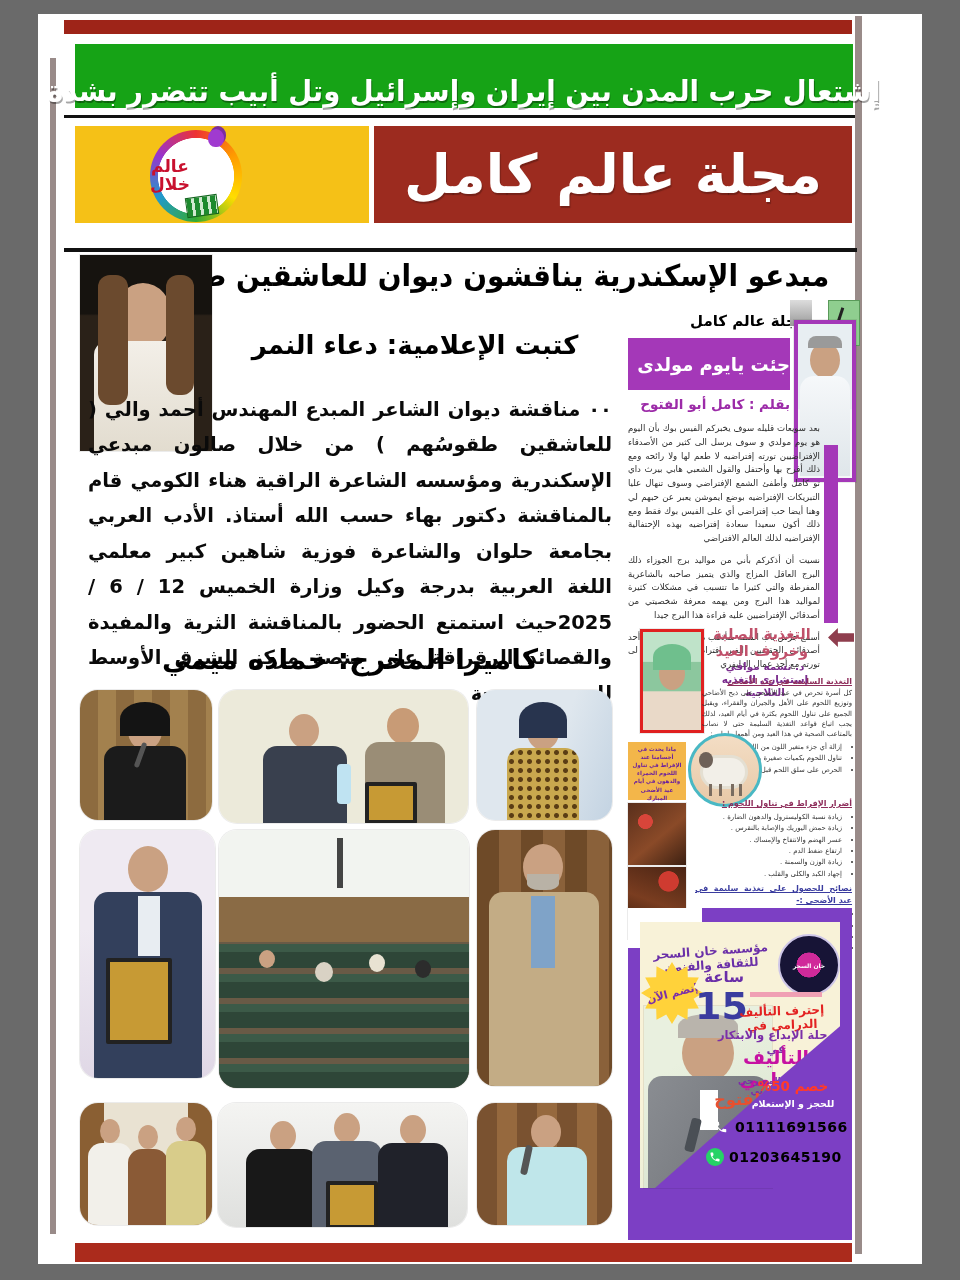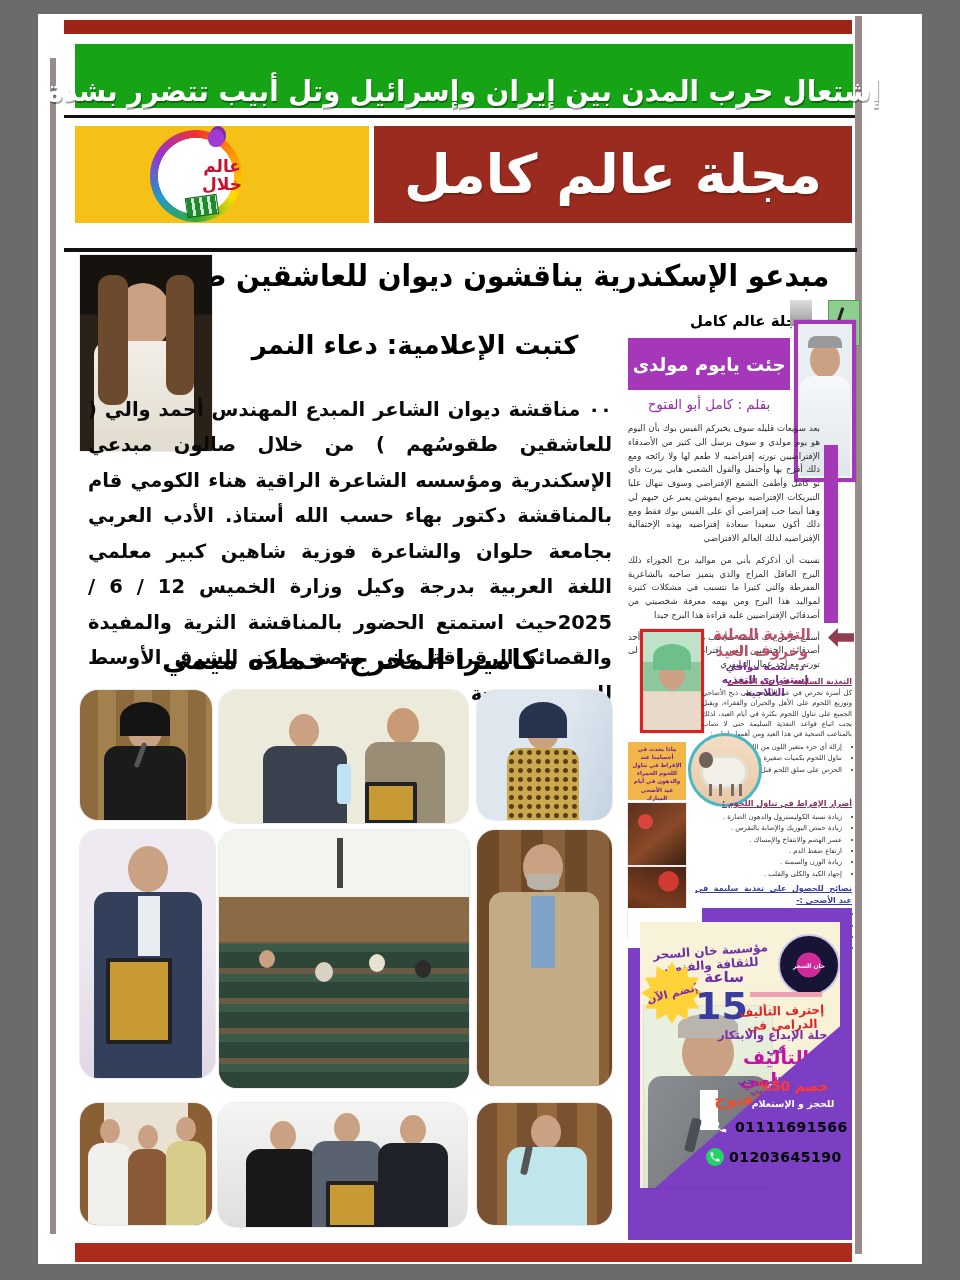--- a/index.html
+++ b/index.html
@@ -12,21 +12,21 @@
   
   .banner{left:75px;top:44px;width:778px;height:64px;background:#16a316;display:flex;align-items:flex-end;justify-content:center}
   .banner span{color:#fff;font-weight:900;font-size:29px;white-space:nowrap;transform:scaleX(.95);text-shadow:1px 2px 0 rgba(0,0,0,.35)}
   .blackline{background:#111}
   
   .mh-yellow{left:75px;top:126px;width:294px;height:97px;background:#f5c117}
   .mh-red{left:374px;top:126px;width:478px;height:97px;background:#9c2b1f;display:flex;align-items:center;justify-content:center}
   .mh-red span{color:#fff;font-weight:900;font-size:54px;text-shadow:1px 2px 1px rgba(0,0,0,.25)}
   .logo-circ{left:150px;top:130px;width:92px;height:92px;border-radius:50%;
      background:radial-gradient(circle at 50% 50%, #fff 0 58%, transparent 59%),
-     conic-gradient(#e33,#f90,#fd0,#3a3,#29c,#93c,#e33);display:flex;align-items:center;justify-content:flex-start}
+     conic-gradient(#e33,#f90,#fd0,#3a3,#29c,#93c,#e33);display:flex;align-items:center;justify-content:flex-end}
   .logo-inner{text-align:center;line-height:1.05;color:#c8102e;font-weight:900;font-size:17px}
   .logo-masks{left:196px;top:126px;width:30px;height:22px}
   .mask{position:absolute;width:16px;height:18px;border-radius:50% 50% 45% 45%;background:#7a2ea0}
   .mask.m2{left:12px;top:3px;background:#a03ad0}
   .logo-clap{left:186px;top:196px;width:30px;height:18px;background:repeating-linear-gradient(90deg,#1d8a2e 0 5px,#cfe9cf 5px 8px);border:1px solid #14651f;transform:rotate(-8deg)}
   
   .headline{left:200px;top:258px;width:652px;text-align:center;font-weight:900;font-size:30px;color:#000;transform:scaleX(.93);white-space:nowrap}
   .byline{left:230px;top:330px;width:370px;text-align:center;font-weight:900;font-size:26px}
   .article{left:88px;top:392px;width:524px;font-size:19.5px;font-weight:700;line-height:1.82;text-align:justify;color:#0a0a0a}
   .camcredit{left:120px;top:643px;width:460px;text-align:center;font-weight:700;font-size:28px}
@@ -36,24 +36,24 @@
   .head{position:absolute;border-radius:50%;background:#caa182}
   .torso{position:absolute;border-radius:14px 14px 0 0}
   .plaque{position:absolute;background:#c79a34;border:4px solid #222;border-radius:2px}
   .mic{position:absolute;width:5px;height:26px;background:#555;border-radius:3px}
   
   .colhead{left:690px;top:312px;width:126px;font-weight:900;font-size:15px;text-align:left}
   .icon-green{left:828px;top:300px;width:30px;height:44px;background:#8fce8f;border:1px solid #5a9a5a}
   .icon-pen{position:absolute;left:8px;top:6px;width:3px;height:28px;background:#222;transform:rotate(18deg)}
   .icon-mag{left:810px;top:338px;width:18px;height:18px;background:#b93ec1}
   .icon-face{left:790px;top:300px;width:22px;height:26px;background:linear-gradient(#ddd,#999)}
-  .purplebox{left:628px;top:338px;width:162px;height:52px;background:#a438b8;display:flex;align-items:center;justify-content:center}
+  .purplebox{left:628px;top:338px;width:162px;height:52px;background:#a438b8;display:flex;align-items:center;}
   .purplebox span{color:#fff;font-weight:900;font-size:18px}
   .colphoto{left:794px;top:320px;width:54px;height:154px;border:4px solid #a438b8;background:linear-gradient(#e8eef2 55%,#f5f7f8 56%)}
-  .colbyline{left:628px;top:396px;width:162px;text-align:center;color:#9c2ba8;font-weight:400;font-size:13.5px}
+  .colbyline{left:628px;top:396px;width:162px;color:#9c2ba8;font-weight:700;font-size:13.5px}
   .coltext{left:628px;top:422px;width:192px;font-size:8.6px;line-height:1.6;text-align:justify;color:#2b2b2b;font-weight:500}
   .coltext p{margin:0 0 8px}
   .purplestrip{left:824px;top:445px;width:14px;height:178px;background:#a438b8}
   
   .nut-arrow{left:828px;top:628px;width:26px;height:19px;background:#8f3e4e;
      clip-path:polygon(0 50%,38% 0,38% 28%,100% 28%,100% 72%,38% 72%,38% 100%)}
   .nut-title{left:700px;top:626px;width:124px;color:#c0506a;font-weight:900;font-size:14.5px;text-align:center;line-height:1.2}
   .nut-photo{left:640px;top:629px;width:58px;height:98px;border:3px solid #e02020;background:linear-gradient(#bfe3c9 30%,#8cc79e 31% 60%,#e9d9c8 61%)}
   .nut-author{left:702px;top:660px;width:126px;font-weight:900;font-size:10.5px;color:#7b2d8e;text-align:center;line-height:1.25}
   .nut-sub{color:#8e2d5b;font-weight:900;font-size:8px;text-decoration:underline}

